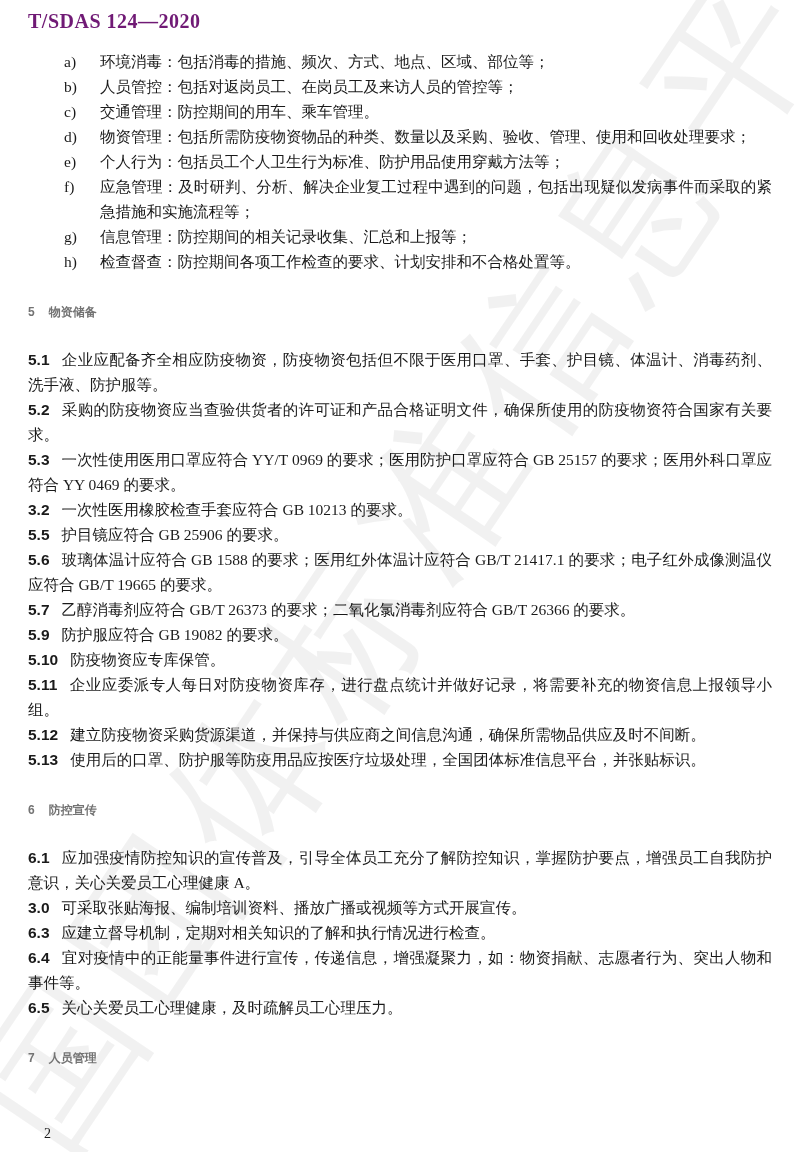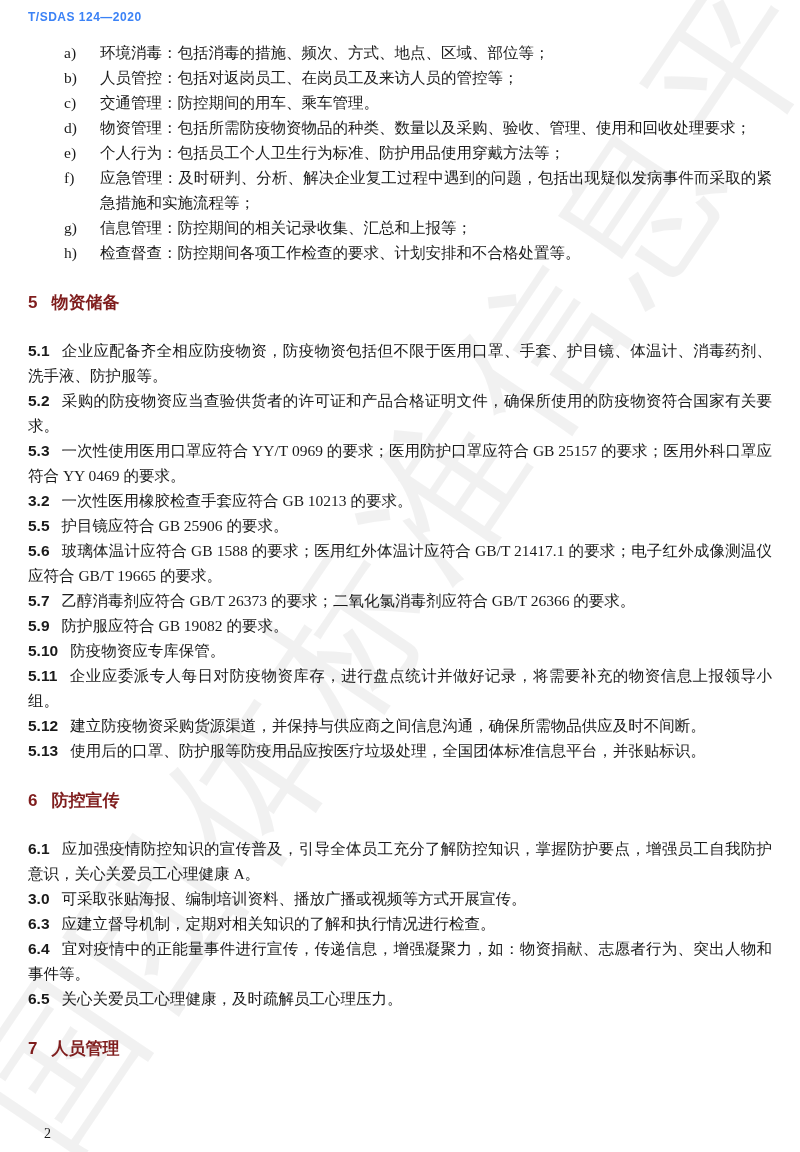--- a/index.html
+++ b/index.html
@@ -28,25 +28,25 @@
     font-size: 158px;
     letter-spacing: 14px;
     color: rgba(0, 0, 0, 0.055);
     white-space: nowrap;
     pointer-events: none;
     z-index: 0;
     font-family: "Liberation Serif", "DejaVu Serif", serif;
   }
   .content { position: relative; z-index: 1; }
   .doc-header {
-    font-family: Liberation Sans, sans-serif;
+    font-family: Liberation Serif, serif;
     font-weight: 600;
-    font-size: 12px;
+    font-size: 20px;
     letter-spacing: 0.5px;
-    color: #3b82f6;
+    color: #701a75;
   }
   .lettered-list {
     list-style: none;
     margin: 16px 0 0 0;
     padding: 0;
     font-size: 15.5px;
     line-height: 25px;
   }
   .lettered-list li {
     position: relative;
@@ -54,23 +54,23 @@
     text-align: justify;
   }
   .lettered-list .marker {
     position: absolute;
     left: 36px;
     top: 0;
     font-family: "Liberation Serif", serif;
   }
   h2.section-heading {
     font-family: "Liberation Sans", "DejaVu Sans", sans-serif;
-    font-size: 17px;
+    font-size: 12px;
     font-weight: 700;
-    color: #7f1d1d;
+    color: #737373;
     margin: 27px 0 24px 0;
     line-height: 22px;
   }
   h2.section-heading .sec-num { margin-right: 14px; }
   .clause {
     margin: 0;
     font-size: 15.5px;
     line-height: 25px;
     text-align: justify;
   }

